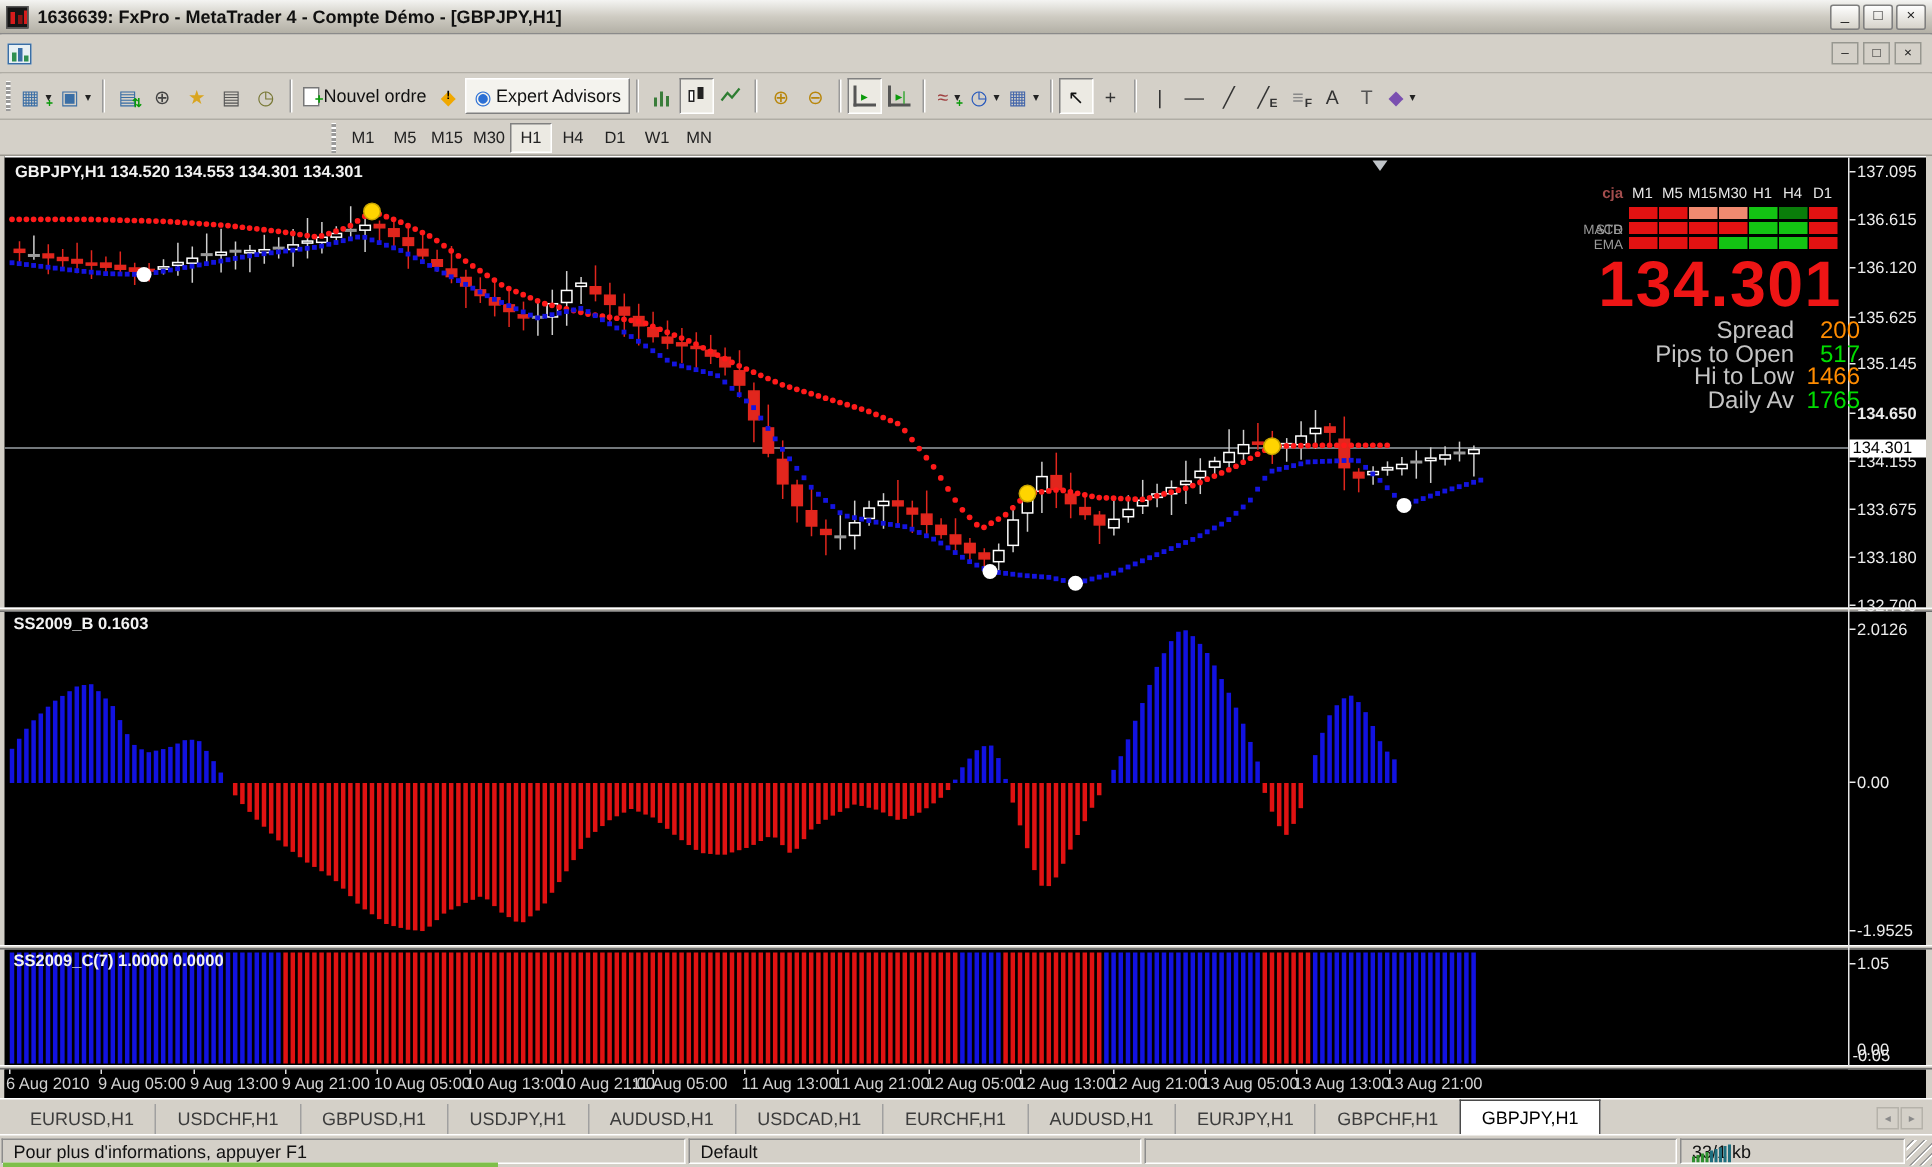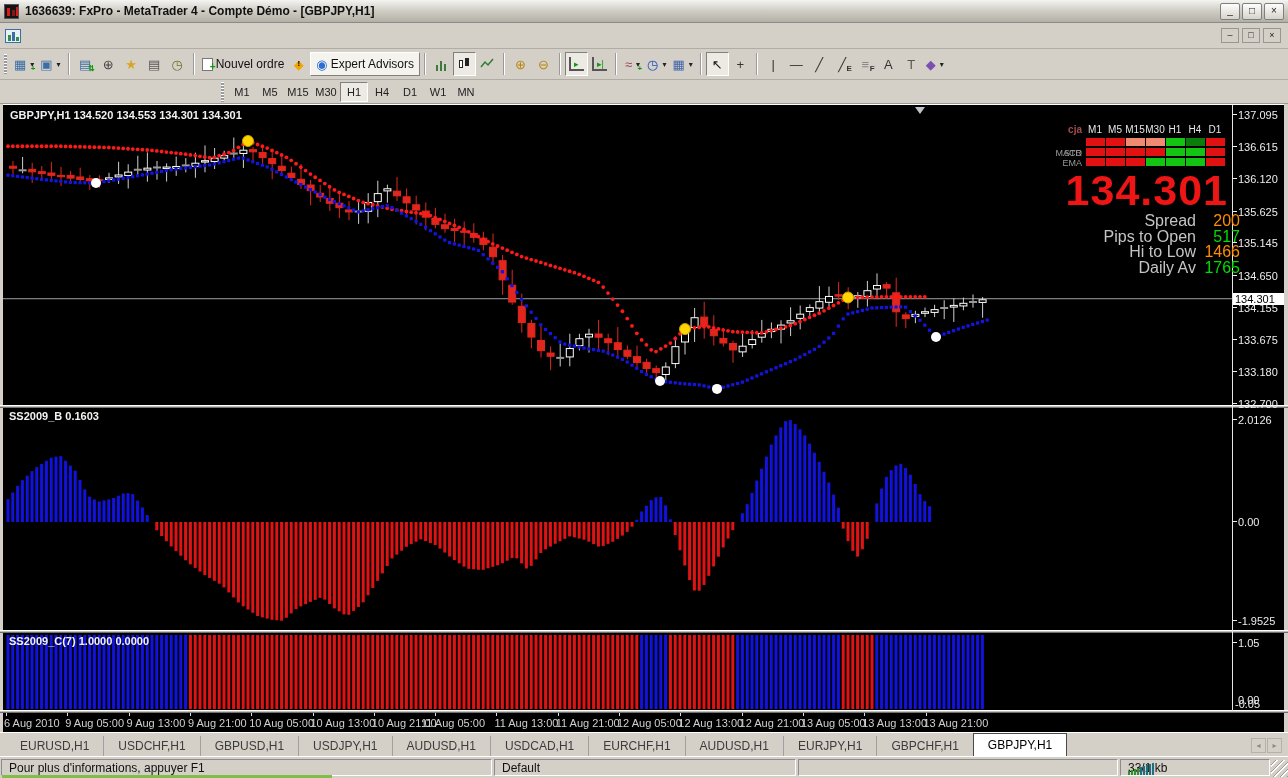--- a/index.html
+++ b/index.html
@@ -311,21 +311,21 @@
         <div class="axlab" style="top: 5px;">137.095</div>
         <div class="axtick" style="top: 42px;"></div>
         <div class="axlab" style="top: 37px;">136.615</div>
         <div class="axtick" style="top: 74px;"></div>
         <div class="axlab" style="top: 69px;">136.120</div>
         <div class="axtick" style="top: 107px;"></div>
         <div class="axlab" style="top: 102px;">135.625</div>
         <div class="axtick" style="top: 138px;"></div>
         <div class="axlab" style="top: 133px;">135.145</div>
         <div class="axtick" style="top: 171px;"></div>
-        <div class="axlab" style="top: 166px;">134.650</div>
+        <div class="axlab" style="top: 166px; font-weight: bold;">134.650</div>
         <div class="axtick" style="top: 203px;"></div>
         <div class="axlab" style="top: 198px;">134.155</div>
         <div class="axtick" style="top: 235px;"></div>
         <div class="axlab" style="top: 230px;">133.675</div>
         <div class="axtick" style="top: 267px;"></div>
         <div class="axlab" style="top: 262px;">133.180</div>
         <div class="axtick" style="top: 299px;"></div>
         <div class="axlab" style="top: 294px;">132.700</div>
         <div class="axcur" style="top: 189px;">134.301</div>
         <div class="axtick" style="top: 315px;"></div>
@@ -1414,21 +1414,21 @@
       <span class="tab">EURJPY,H1</span>
       <span class="tab">GBPCHF,H1</span>
       <span class="tab active">GBPJPY,H1</span>
       <span class="tabarrows">
         <span class="tarr">◂</span>
         <span class="tarr">▸</span>
       </span>
     </div>
 
   <div class="statusbar">
-    <div class="scell" style="width:491px">Pour plus d'informations, appuyer F1</div>
+    <div class="scell" style="width:456px">Pour plus d'informations, appuyer F1</div>
     <div class="scell" style="width:302px">Default</div>
     <div class="scell" style="flex:1"></div>
     <div class="scell" style="width:150px;justify-content:flex-start;gap:10px">
       <svg width="26" height="14">
         <rect x="0" y="10" width="2" height="4" fill="#2f8f2f"></rect>
           <rect x="3" y="9" width="2" height="5" fill="#2f8f2f"></rect>
         <rect x="6" y="8" width="2" height="6" fill="#2f8f2f"></rect>
           <rect x="9" y="7" width="2" height="7" fill="#2f8f2f"></rect>
         <rect x="12" y="6" width="2" height="8" fill="#1f6f7f"></rect>
           <rect x="15" y="5" width="2" height="9" fill="#1f6f7f"></rect>

